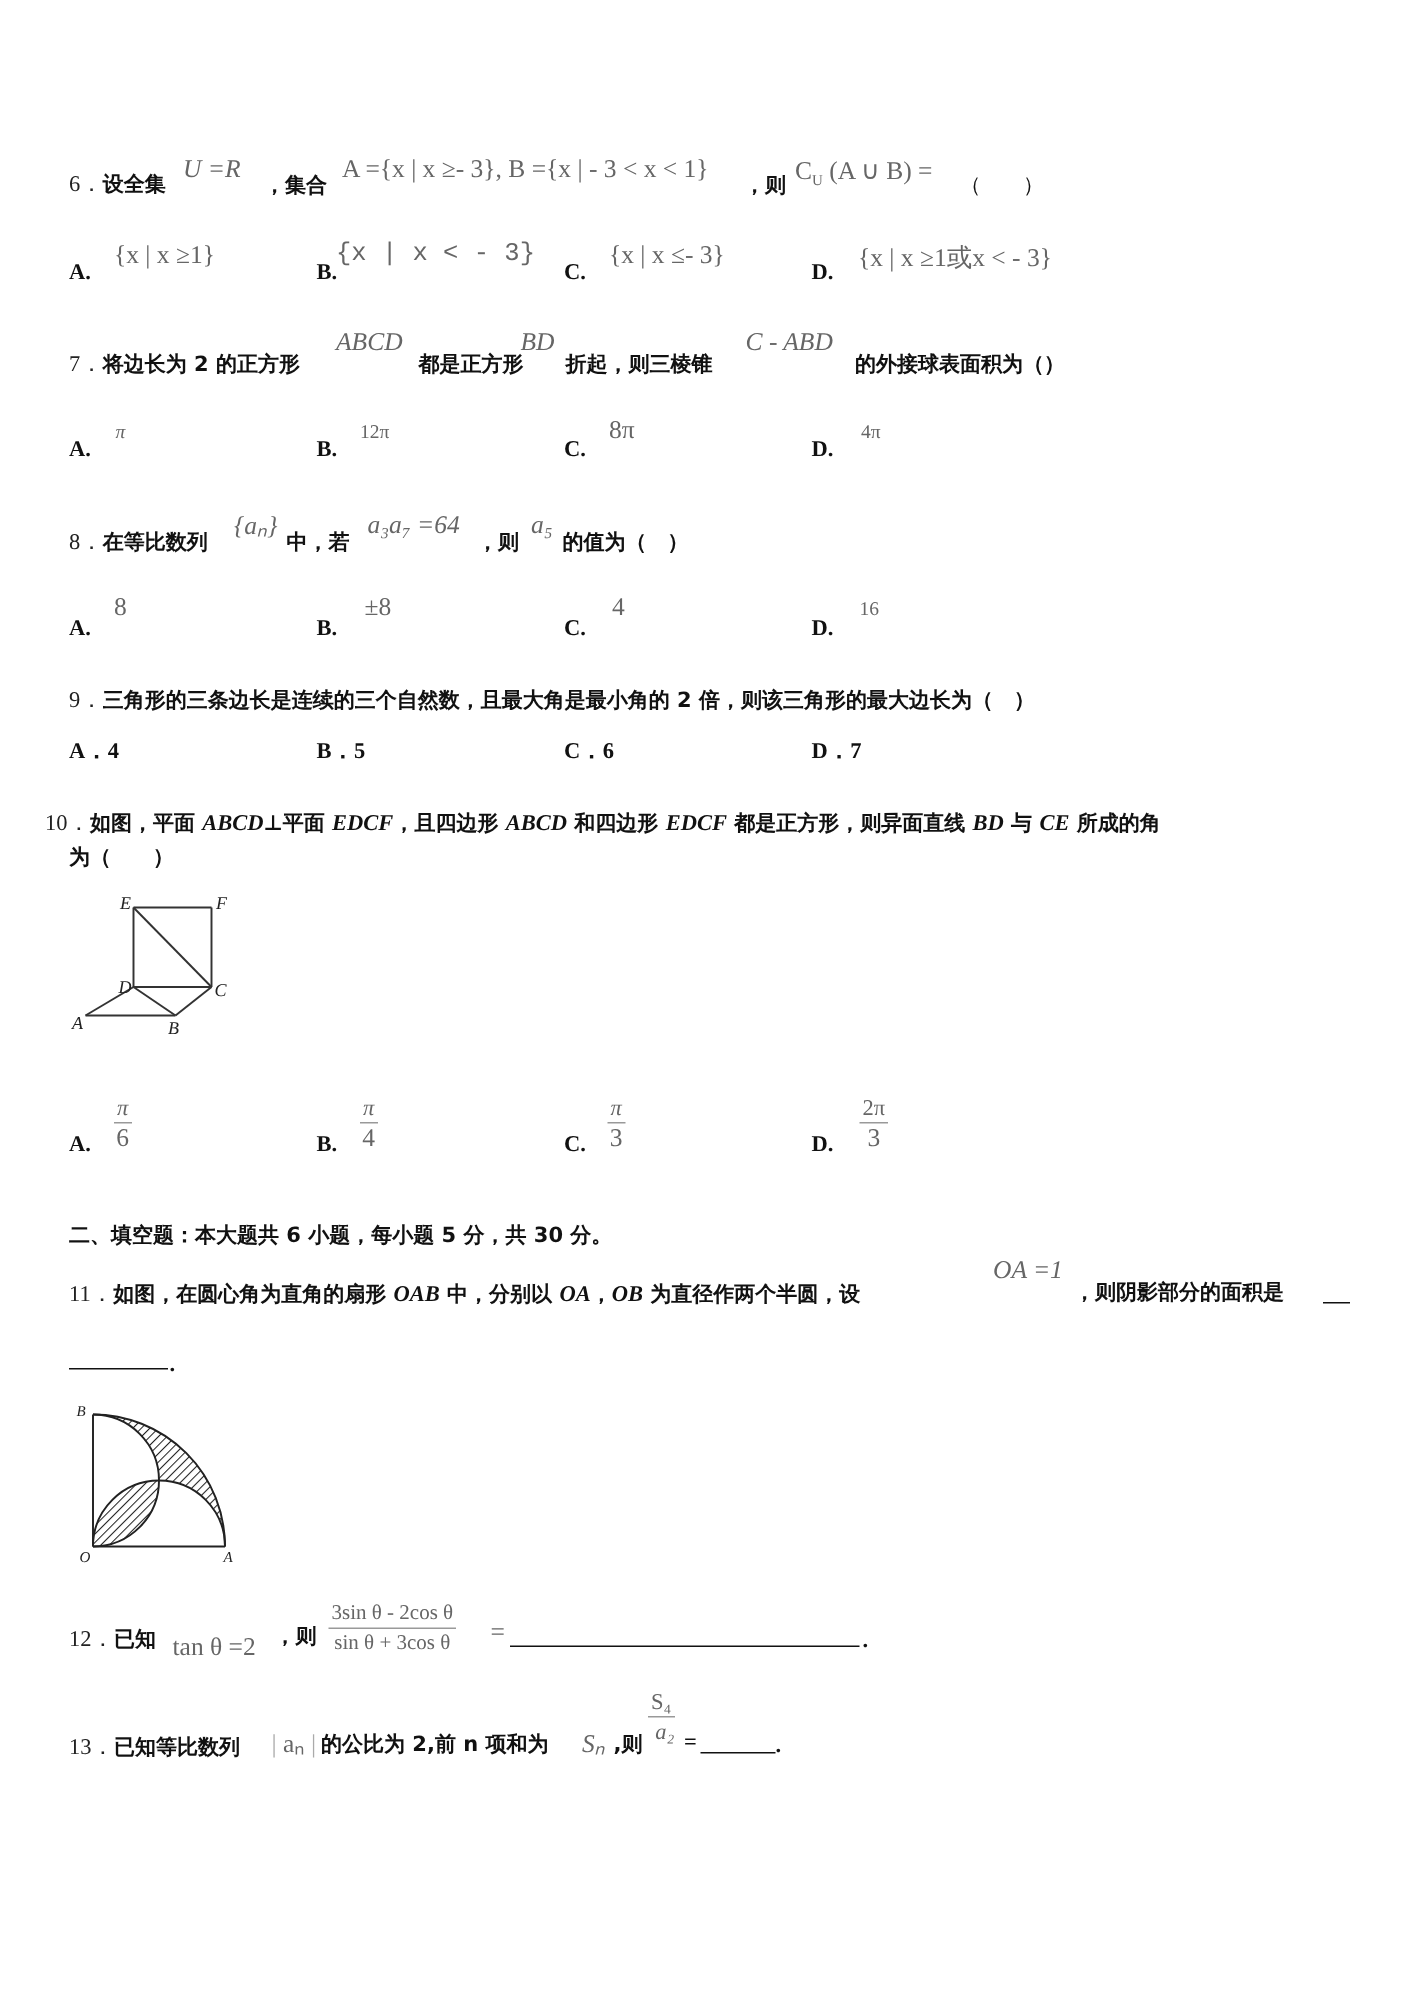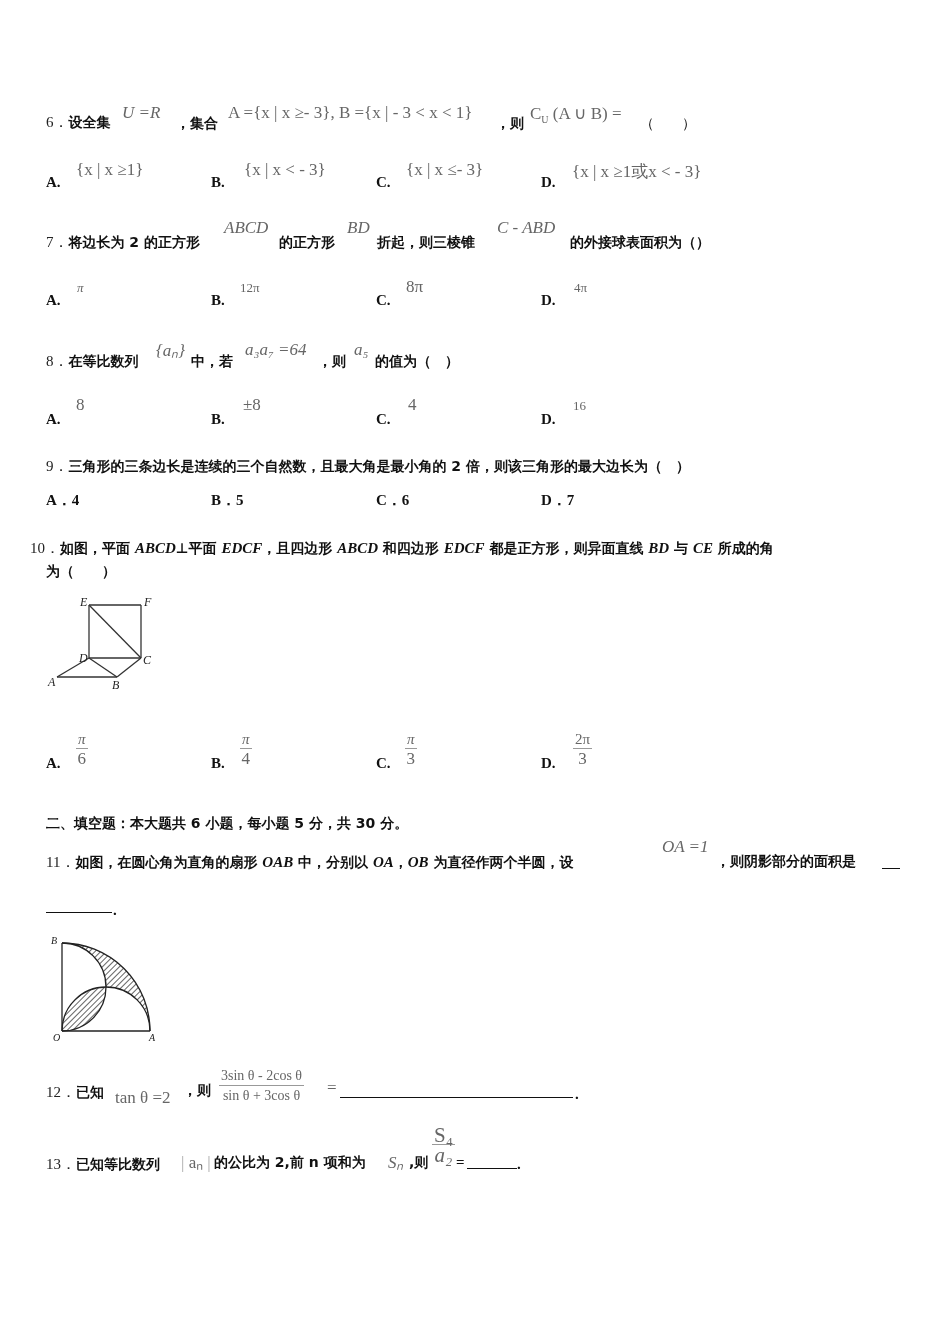--- a/index.html
+++ b/index.html
@@ -29,33 +29,33 @@
   <div class="abs math" style="left:122px; top:103px;"><i>U =R</i></div>
   <div class="abs cn" style="left:176px; top:115px;">，集合</div>
   <div class="abs math" style="left:228px; top:103px;">A ={x | x ≥- 3}, B ={x | - 3 &lt; x &lt; 1}</div>
   <div class="abs cn" style="left:496px; top:115px;">，则</div>
   <div class="abs math" style="left:530px; top:103px;"><span>C</span><sub style="font-size:10px;">U</sub><span> (A ∪ B) =</span></div>
   <div class="abs cn" style="left:640px; top:115px; font-weight:normal;">（　　）</div>
 
   <div class="abs opt" style="left:46px; top:174px;">A.</div>
   <div class="abs math" style="left:76px; top:160px;text-align:center;">{x | x ≥1}</div>
   <div class="abs opt" style="left:211px; top:174px;">B.</div>
-  <div class="abs math" style="left:244px; top:160px;">{x | x &lt; - 3}</div>
+  <div class="abs math" style="left:224px; top:160px;font-family:Liberation Mono, monospace;">{x | x &lt; - 3}</div>
   <div class="abs opt" style="left:376px; top:174px;">C.</div>
   <div class="abs math" style="left:406px; top:160px;">{x | x ≤- 3}</div>
   <div class="abs opt" style="left:541px; top:174px;">D.</div>
   <div class="abs math" style="left:572px; top:160px;">{x | x ≥1或x &lt; - 3}</div>
 </div>
 
 <div>
   <div class="abs" style="left:46px; top:232px;">
     <span class="qnum">7．</span><span class="cn">将边长为 2 的正方形</span>
   </div>
   <div class="abs math" style="left:224px; top:218px;"><i>ABCD</i></div>
-  <div class="abs cn" style="left:279px; top:234px;">的正方形</div>
+  <div class="abs cn" style="left:279px; top:234px;">都是正方形</div>
   <div class="abs math" style="left:347px; top:218px;"><i>BD</i></div>
   <div class="abs cn" style="left:377px; top:234px;text-align:right;">折起，则三棱锥</div>
   <div class="abs math" style="left:497px; top:218px;"><i>C - ABD</i></div>
   <div class="abs cn" style="left:570px; top:234px;">的外接球表面积为（）</div>
 
   <div class="abs opt" style="left:46px; top:292px;">A.</div>
   <div class="abs mathsm" style="left:77px; top:280px; font-style:italic;">π</div>
   <div class="abs opt" style="left:211px; top:292px;">B.</div>
   <div class="abs mathsm" style="left:240px; top:280px;">12π</div>
   <div class="abs opt" style="left:376px; top:292px;">C.</div>
@@ -196,20 +196,20 @@
 <div>
   <div class="abs" style="left:46px; top:1154px;">
     <span class="qnum">13．</span><span class="cn">已知等比数列</span>
   </div>
   <div class="abs math" style="left:181px; top:1150px;">
     <span style="color:#aaa;">|</span> <span>aₙ</span> <span style="color:#aaa;">|</span>
   </div>
   <div class="abs cn" style="left:214px; top:1154px;"> 的公比为 2,前 n 项和为</div>
   <div class="abs math" style="left:388px; top:1150px; font-style:italic;">Sₙ</div>
   <div class="abs cn" style="left:409px; top:1154px;">,则</div>
-  <div class="abs math frac" style="left:432px; top:1126px; font-size:21px;">
+  <div class="abs math frac" style="left:432px; top:1126px; font-size:15px;align-items:flex-end;">
     <span class="num">S₄</span>
     <span class="den" style="font-style:italic;">a₂</span>
   </div>
   <div class="abs opt" style="left:456px; top:1154px;">=</div>
   <div class="abs blank" style="left:467px; top:1168px; width:50px;"></div>
   <div class="abs opt" style="left:517px; top:1156px;">.</div>
 </div>
 
 </body></html>

